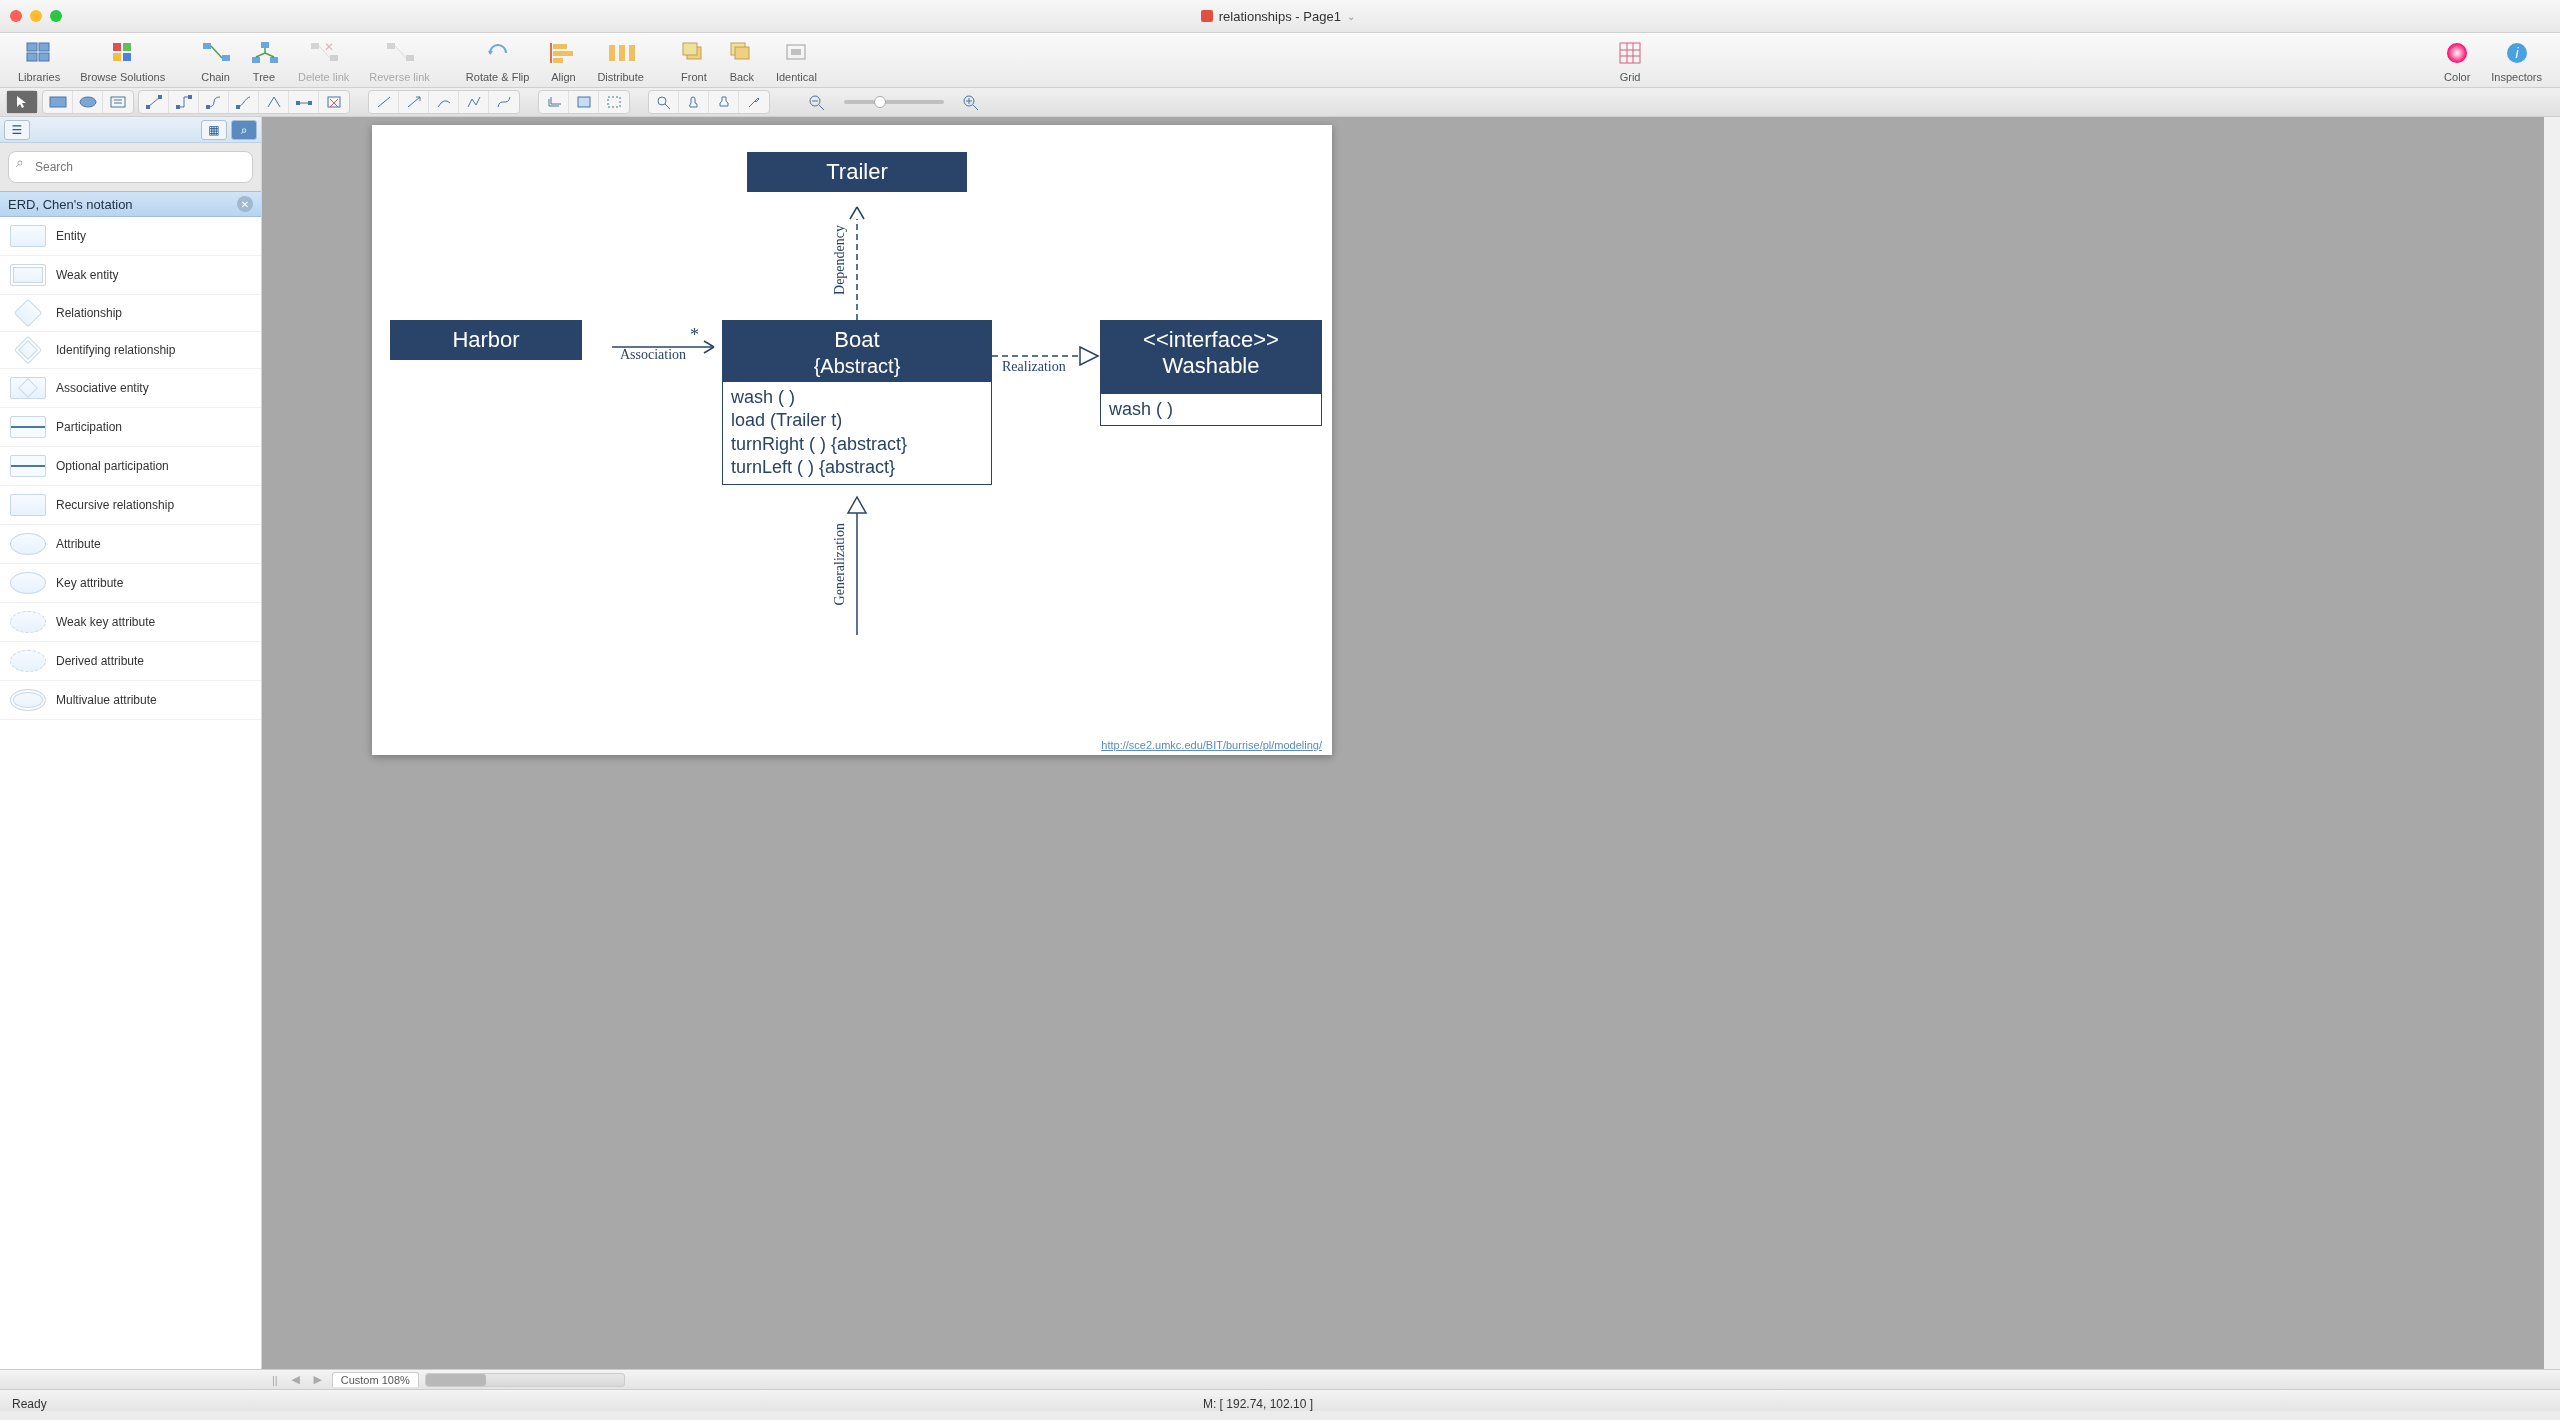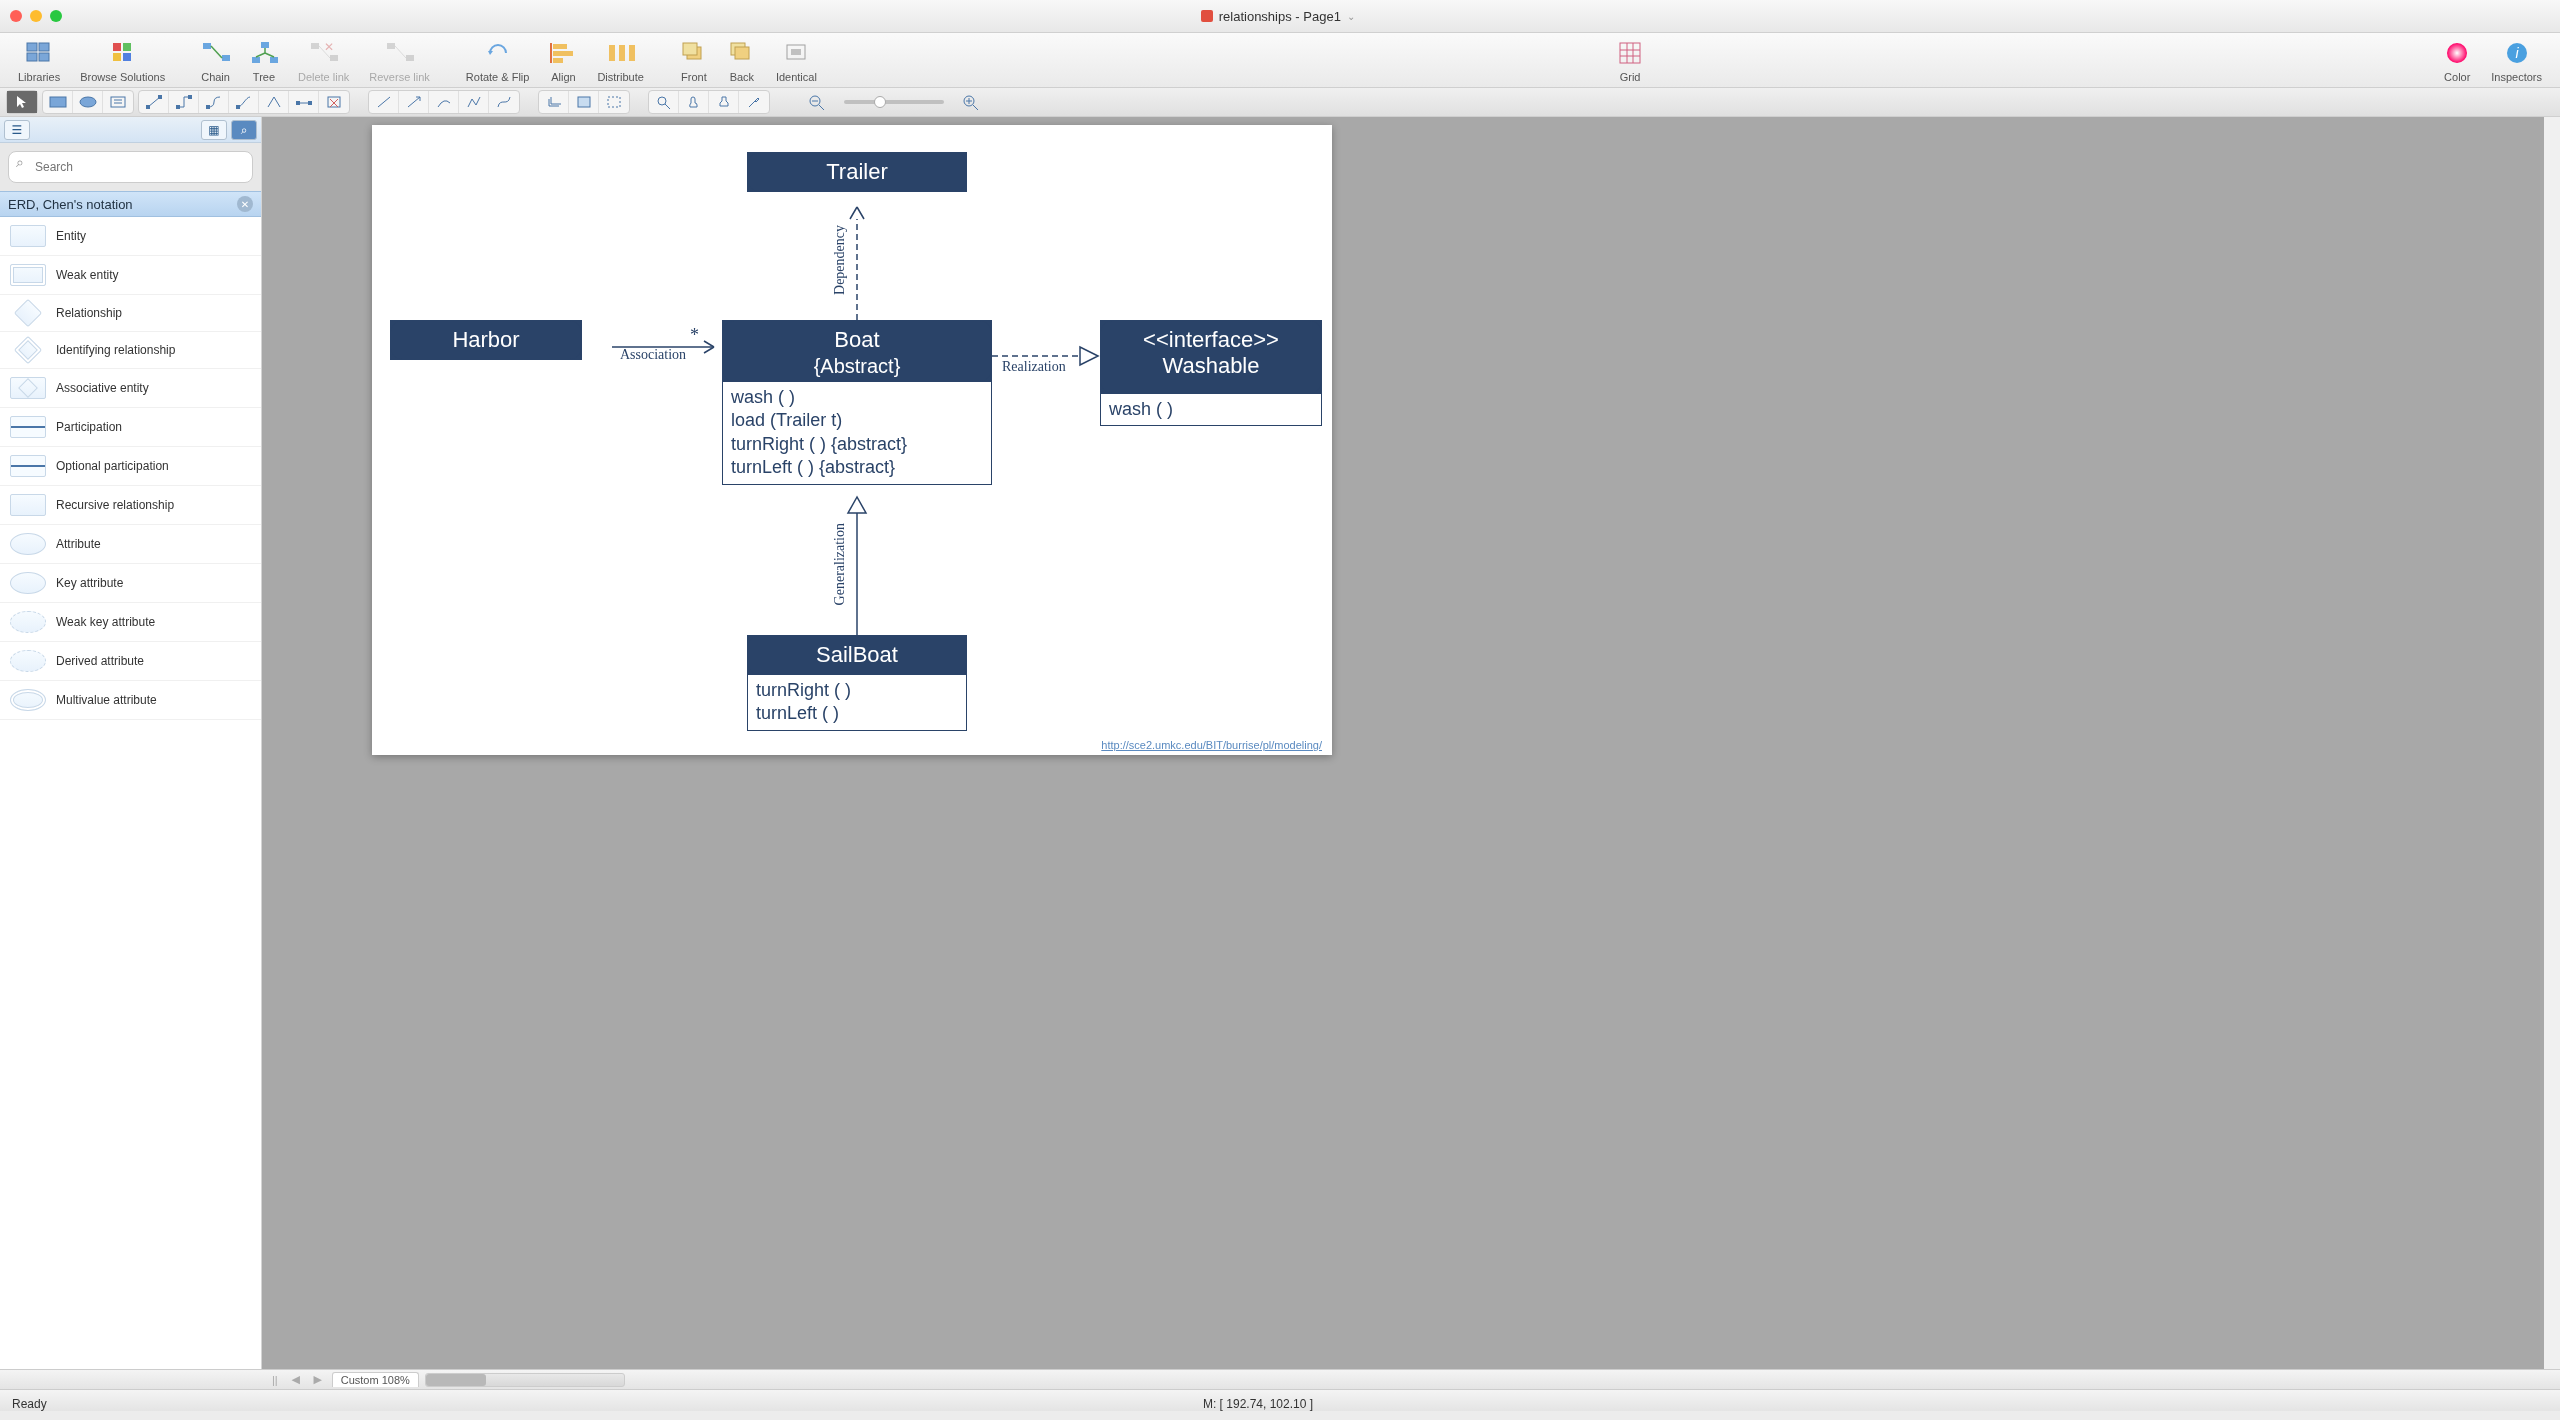--- a/index.html
+++ b/index.html
@@ -529,27 +529,20 @@
       <div class="uml-box" style="left:728px; top:195px; width:222px;">
         <div class="uml-head" style="padding-bottom:14px">
           <span>&lt;&lt;interface&gt;&gt;</span><br>
           <span>Washable</span>
         </div>
         <div class="uml-body">
           <div>wash ( )</div>
         </div>
       </div>
 
-      <div class="uml-box" style="left:375px; top:510px; width:220px;">
-        <div class="uml-head">SailBoat</div>
-        <div class="uml-body">
-          <div>turnRight ( )</div>
-          <div>turnLeft ( )</div>
-        </div>
-      </div>
 
       <svg class="connector" style="left:0;top:0;width:960px;height:630px;">
 
         <line x1="240" y1="222" x2="342" y2="222" stroke="#2a4368" stroke-width="1.5"></line>
         <path d="M342 222 L332 216 M342 222 L332 228" stroke="#2a4368" stroke-width="1.5" fill="none"></path>
 
         <line x1="485" y1="195" x2="485" y2="94" stroke="#2a4368" stroke-width="1.5" stroke-dasharray="6 4"></line>
         <path d="M485 82 L478 94 M485 82 L492 94" stroke="#2a4368" stroke-width="1.5" fill="none"></path>
 
         <line x1="620" y1="231" x2="708" y2="231" stroke="#2a4368" stroke-width="1.5" stroke-dasharray="6 4"></line>

